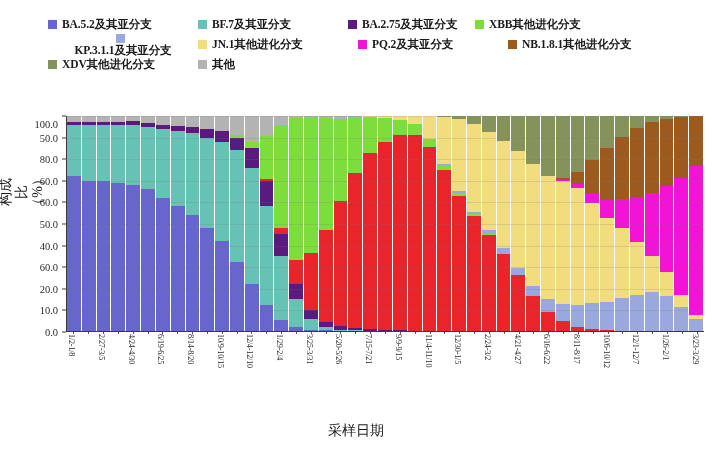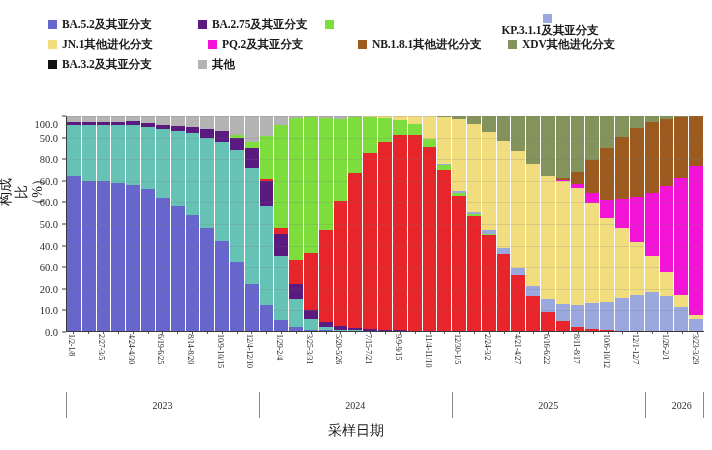--- a/index.html
+++ b/index.html
@@ -176,50 +176,51 @@
 </head>
 <body>
 
 <div id="page">
 
   <div id="legend">
       <div class="legend-item" style="width: 150px;">
         <span class="legend-swatch" style="background: rgb(102, 102, 204);"></span>
         <span class="legend-label">BA.5.2及其亚分支</span>
       </div>
+      <div class="legend-item" style="width: 150px;">
+        <span class="legend-swatch" style="background: rgb(102, 194, 181);"></span>
+        <span class="legend-label">BF.7及其亚分支</span>
+      </div>
       <div class="legend-item" style="width: 127px;">
         <span class="legend-swatch" style="background: rgb(91, 26, 128);"></span>
         <span class="legend-label">BA.2.75及其亚分支</span>
       </div>
       <div class="legend-item" style="width: 150px;">
         <span class="legend-swatch" style="background: rgb(125, 221, 60);"></span>
+        <span class="legend-label">XBB其他进化分支</span>
       </div>
       <div class="legend-item" style="width: 150px; flex-direction: column;">
         <span class="legend-swatch" style="background: rgb(154, 168, 221);"></span>
         <span class="legend-label">KP.3.1.1及其亚分支</span>
       </div>
       <div class="legend-item" style="width: 160px;">
         <span class="legend-swatch" style="background: rgb(242, 221, 126);"></span>
         <span class="legend-label">JN.1其他进化分支</span>
       </div>
       <div class="legend-item" style="width: 150px;">
         <span class="legend-swatch" style="background: rgb(242, 19, 214);"></span>
         <span class="legend-label">PQ.2及其亚分支</span>
       </div>
       <div class="legend-item" style="width: 150px;">
         <span class="legend-swatch" style="background: rgb(157, 90, 31);"></span>
         <span class="legend-label">NB.1.8.1其他进化分支</span>
       </div>
       <div class="legend-item" style="width: 150px;">
         <span class="legend-swatch" style="background: rgb(132, 147, 92);"></span>
         <span class="legend-label">XDV其他进化分支</span>
-      </div>
-      <div class="legend-item" style="width: 150px;">
-        <span class="legend-swatch" style="background: rgb(17, 17, 17);"></span>
-        <span class="legend-label">BA.3.2及其亚分支</span>
       </div>
       <div class="legend-item" style="width: 150px;">
         <span class="legend-swatch" style="background: rgb(179, 179, 179);"></span>
         <span class="legend-label">其他</span>
       </div>
     </div>
 
   <div id="plot-wrap">
 
     <div id="y-axis-title">
@@ -624,28 +625,17 @@
         <div class="x-label" style="left: 425.86px;">2/24-3/2</div>
         <div class="x-label" style="left: 455.535px;">4/21-4/27</div>
         <div class="x-label" style="left: 485.209px;">6/16-6/22</div>
         <div class="x-label" style="left: 514.884px;">8/11-8/17</div>
         <div class="x-label" style="left: 544.558px;">10/6-10/12</div>
         <div class="x-label" style="left: 574.233px;">12/1-12/7</div>
         <div class="x-label" style="left: 603.907px;">1/26-2/1</div>
         <div class="x-label" style="left: 633.581px;">3/23-3/29</div>
       </div>
 
-    <div id="year-band">
-        <div class="year-sep" style="left: 0px;"></div>
-        <div class="year-sep" style="left: 192.884px;"></div>
-        <div class="year-sep" style="left: 385.767px;"></div>
-        <div class="year-sep" style="left: 578.651px;"></div>
-        <div class="year-sep" style="left: 637px;"></div>
-        <div class="year-label" style="left: 96.4419px;">2023</div>
-        <div class="year-label" style="left: 289.326px;">2024</div>
-        <div class="year-label" style="left: 482.209px;">2025</div>
-        <div class="year-label" style="left: 615.744px;">2026</div>
-      </div>
 
     <div id="x-axis-title">采样日期</div>
   </div>
 
 </div>
 
 </body></html>

